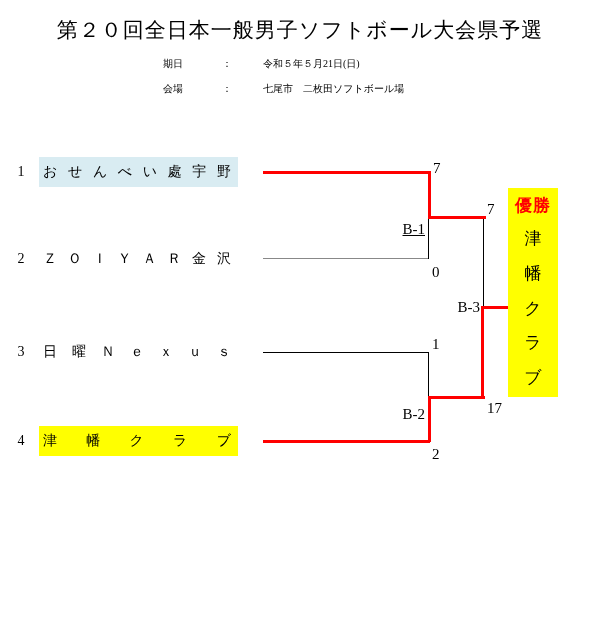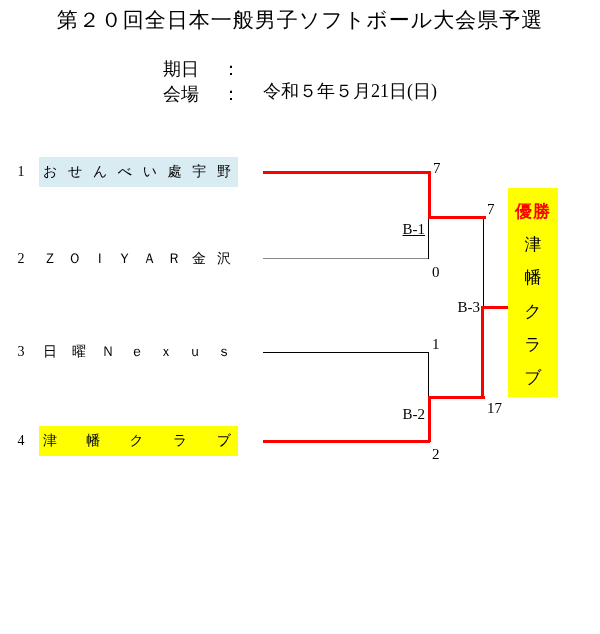--- a/index.html
+++ b/index.html
@@ -7,27 +7,27 @@
     position: relative;
     width: 600px;
     height: 634px;
     background: #ffffff;
     font-family: "Liberation Serif", "DejaVu Serif", serif;
     color: #000000;
     overflow: hidden;
   }
   .page-title {
     position: absolute;
-    top: 6px; left: 0; width: 600px;
+    top: 16px; left: 0; width: 600px;
     text-align: center;
     font-size: 21px;
     letter-spacing: 1px;
     white-space: nowrap;
   }
-  .info-text { position: absolute; font-size: 18px; white-space: nowrap; }
+  .info-text { position: absolute; font-size: 10px; white-space: nowrap; }
 
   .team-row { position: absolute; left: 0; width: 238px; height: 32px; }
   .seed {
     position: absolute; left: 13px; top: 0; width: 16px; height: 32px;
     line-height: 32px; text-align: center; font-size: 14px;
   }
   .name-cell {
     position: absolute; left: 39px; top: 1px; width: 199px; height: 30px;
     box-sizing: border-box; padding: 0 7px 0 4px;
     display: flex; justify-content: space-between; align-items: center;
@@ -36,43 +36,44 @@
   .line { position: absolute; }
   .score { position: absolute; font-size: 15px; white-space: nowrap; }
   .match-label { position: absolute; width: 44px; text-align: right; font-size: 15px; }
 
   .champion-box {
     position: absolute; left: 508px; top: 188px; width: 50px; height: 209px;
     display: flex; flex-direction: column; align-items: center;
     box-sizing: border-box;
   }
   .champion-label {
-    font-size: 17px; font-weight: bold; margin-top: 12px; letter-spacing: 1px;
+    font-size: 17px; font-weight: bold; margin-top: 6px; letter-spacing: 1px;
     white-space: nowrap;
   }
   .champion-name {
     flex: 1; width: 100%;
     display: flex; flex-direction: column; justify-content: space-between;
     align-items: center;
     padding: 10px 0 8px; box-sizing: border-box;
     font-size: 17px;
   }
 </style>
 </head>
 <body>
 
 <div class="page">
 
   <div class="page-title">第２０回全日本一般男子ソフトボール大会県予選</div>
 
   <span class="info-text" style="left:163px; top:57px;">期日</span>
   <span class="info-text" style="left:222px; top:57px;">：</span>
-  <span class="info-text" style="left:263px; top:57px;margin-top:22px;">令和５年５月21日(日)</span>
+  <span class="info-text" style="left:263px; top:57px;">令和５年５月21日(日)</span>
   <span class="info-text" style="left:163px; top:82px;font-family:Liberation Mono, monospace;">会場</span>
   <span class="info-text" style="left:222px; top:82px;">：</span>
+  <span class="info-text" style="left:263px; top:82px;">七尾市　二枚田ソフトボール場</span>
 
   <div class="team-row" style="top:156px;">
     <span class="seed">1</span>
     <div class="name-cell" style="background-color: rgb(217, 236, 242);">
         <span>お</span>
         <span>せ</span>
         <span>ん</span>
         <span>べ</span>
         <span>い</span>
         <span>處</span>

